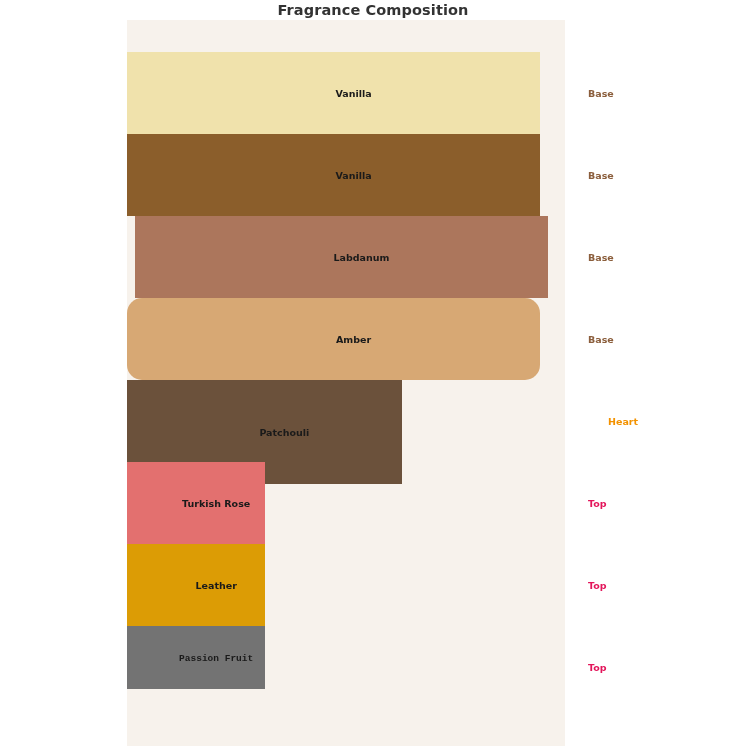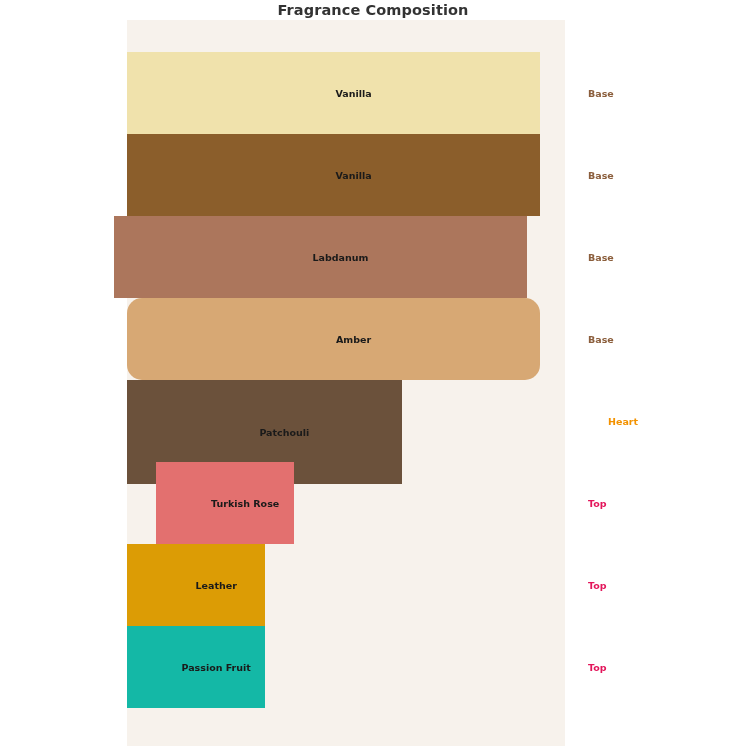--- a/index.html
+++ b/index.html
@@ -74,36 +74,36 @@
 
   <div id="plot-area"></div>
 
   <div id="bars-layer">
       <div class="bar" style="left: 127px; top: 52px; width: 413px; height: 82px; background: rgb(240, 226, 172);">
         <div class="bar-label">Vanilla</div>
       </div>
       <div class="bar" style="left: 127px; top: 134px; width: 413px; height: 82px; background: rgb(139, 94, 43);">
         <div class="bar-label">Vanilla</div>
       </div>
-      <div class="bar" style="left: 114px; top: 216px; width: 413px; height: 82px; background: rgb(172, 118, 92);">
+      <div class="bar" style="left: 135px; top: 216px; width: 413px; height: 82px; background: rgb(172, 118, 92);">
         <div class="bar-label">Labdanum</div>
       </div>
       <div class="bar" style="left: 127px; top: 298px; width: 413px; height: 82px; background: rgb(215, 168, 116); border-radius: 15px;">
         <div class="bar-label">Amber</div>
       </div>
       <div class="bar" style="left: 127px; top: 380px; width: 274.645px; height: 104px; background: rgb(107, 81, 59);">
         <div class="bar-label">Patchouli</div>
       </div>
-      <div class="bar" style="left: 127px; top: 462px; width: 138.355px; height: 82px; background: rgb(227, 112, 111); margin-left: 29px;">
+      <div class="bar" style="left: 127px; top: 462px; width: 138.355px; height: 82px; background: rgb(227, 112, 111);">
         <div class="bar-label">Turkish Rose</div>
       </div>
       <div class="bar" style="left: 127px; top: 544px; width: 138.355px; height: 82px; background: rgb(220, 156, 5);">
         <div class="bar-label">Leather</div>
       </div>
-      <div class="bar" style="left: 127px; top: 626px; width: 138.355px; height: 82px; background: #14b8a6;">
+      <div class="bar" style="left: 127px; top: 626px; width: 138.355px; height: 63px; background: #737373; font-family: Liberation Mono, monospace;">
         <div class="bar-label">Passion Fruit</div>
       </div>
     </div>
   <div id="notes-layer">
       <div class="note-label" style="left: 588px; top: 93px; color: rgb(139, 94, 60);">Base</div>
       <div class="note-label" style="left: 588px; top: 175px; color: rgb(139, 94, 60);">Base</div>
       <div class="note-label" style="left: 588px; top: 257px; color: rgb(139, 94, 60);">Base</div>
       <div class="note-label" style="left: 588px; top: 339px; color: rgb(139, 94, 60);">Base</div>
       <div class="note-label" style="left: 588px; top: 421px; color: rgb(243, 146, 0); padding-left: 20px;">Heart</div>
       <div class="note-label" style="left: 588px; top: 503px; color: rgb(227, 22, 91);">Top</div>

